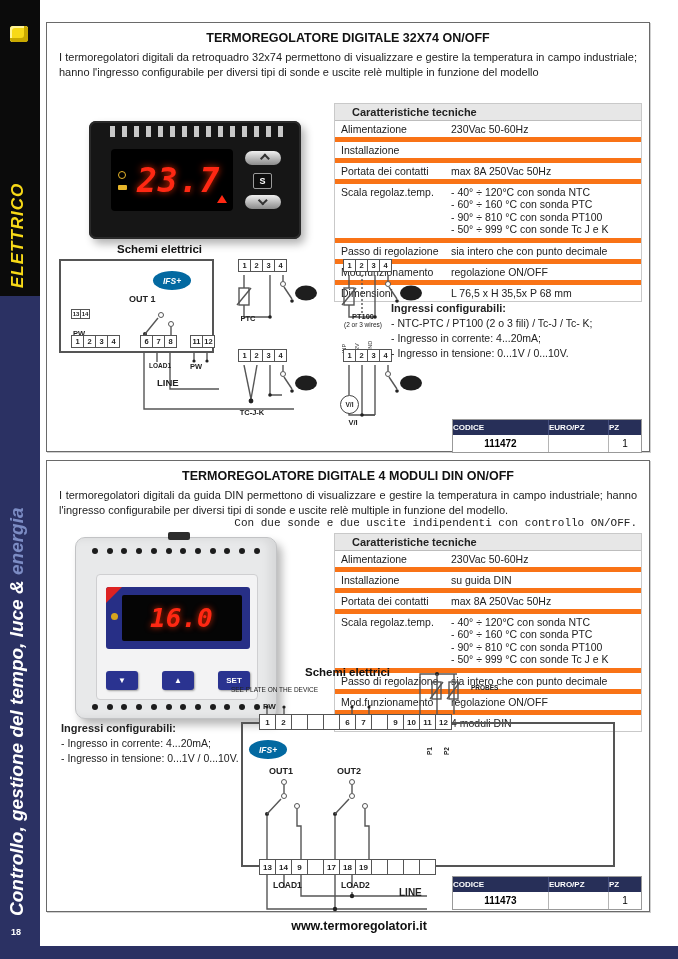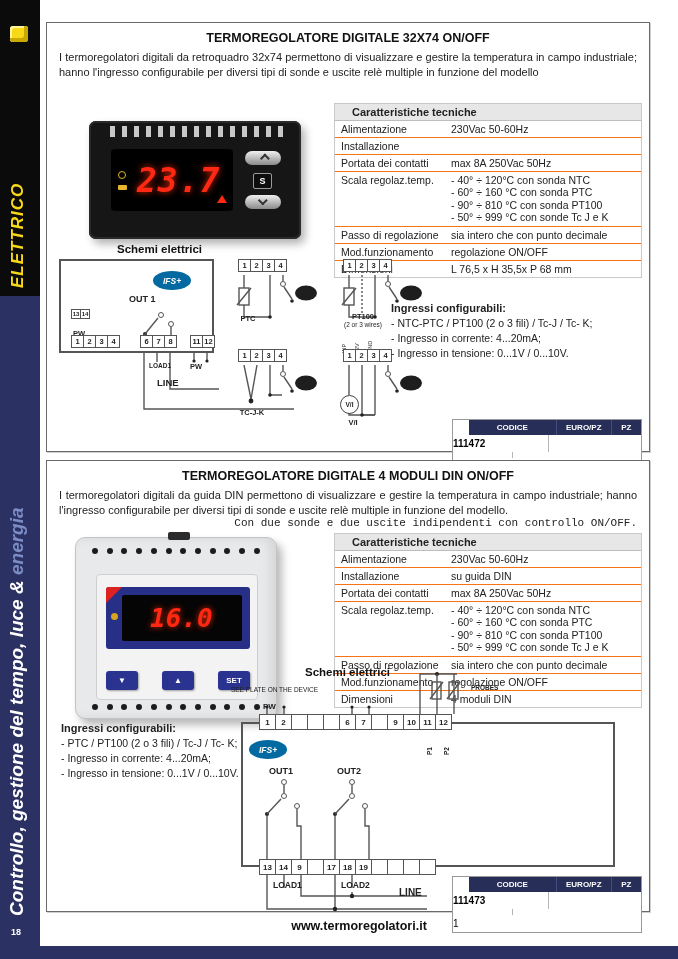--- a/index.html
+++ b/index.html
@@ -22,30 +22,30 @@
   .section { position:absolute; left:46px; width:604px; background:#fff; border:1px solid #6a6a6a; box-shadow:1px 1px 0 #cfcfcf; }
   .sec1 { top:22px; height:430px; }
   .sec2 { top:460px; height:452px; }
   .sec-title { position:absolute; top:8px; left:0; width:100%; text-align:center; font-weight:bold; font-size:12.5px; color:#111; }
   .sec-desc { position:absolute; top:27px; left:12px; right:12px; font-size:11px; color:#222; text-align:justify; line-height:1.32; }
   .sec-note { position:absolute; top:56px; left:12px; right:12px; font-size:11px; color:#222; text-align:right;font-family:Liberation Mono, monospace; }
 
   
   .spec-table { position:absolute; left:287px; width:308px; border:1px solid #c9c9c9; font-size:10.5px; color:#222; background:#fff; }
   .spec-head { background:#e7e7e7; font-weight:bold; padding:2px 17px; border-bottom:1px solid #bdbdbd; font-size:11px; }
-  .srow { display:flex; border-bottom:1px solid #f97316; }
+  .srow { display:flex; border-bottom:5px solid #f97316; }
   .srow:last-child { border-bottom:none; }
   .slab { width:112px; padding:2px 2px 2px 6px; flex-shrink:0; }
   .sval { flex:1; padding:2px 4px; }
   .sval div { line-height:1.18; }
 
   
   .ctable { position:absolute; left:405px; width:190px; border:1px solid #999; font-size:8px; }
-  .chead { display:flex; background:#272f58; color:#fff; font-weight:bold; text-align:center;margin-left:16px; }
-  .crow { display:flex; font-size:10px; background:#fff;flex-direction:column; }
+  .chead { display:flex; background:#272f58; color:#fff; font-weight:bold; text-align:left; }
+  .crow { display:flex; text-align:center; font-size:10px; background:#fff; }
   .cc1 { width:96px; padding:3px 0; border-right:1px solid #b5b5b5; }
   .cc2 { width:60px; padding:3px 0; border-right:1px solid #b5b5b5; }
   .cc3 { width:32px; padding:3px 0; }
   .chead .cc1,.chead .cc2 { border-right:1px solid #444e7e; }
   .crow .cc1 { font-weight:bold; }
 
   
   .inputs { position:absolute; font-size:10.5px; color:#222; line-height:1.4; }
   .inputs .ih { font-weight:bold; font-size:11px; }
 
@@ -462,21 +462,20 @@
           <div class="sval">regolazione ON/OFF</div>
         </div>
       <div class="srow">
           <div class="slab">Dimensioni</div>
           <div class="sval">4 moduli DIN</div>
         </div>
     </div>
 
     <div class="inputs" style="left:14px; top:260px; width:225px">
       <div class="ih">Ingressi configurabili:</div>
-      <div>- PTC / PT100 (2 o 3 fili) / Tc-J / Tc- K;</div>
       <div>- Ingresso in corrente: 4...20mA;</div>
       <div>- Ingresso in tensione: 0...1V / 0...10V.</div>
     </div>
 
     <div class="schem2">
       <div class="schem-h" style="left:78px; top:0">Schemi elettrici</div>
       <div class="see-plate">SEE PLATE ON THE DEVICE</div>
       <div class="wire-label" style="left:36px; top:36px; font-size:8px">PW</div>
       <div class="wire-label" style="left:244px; top:18px; font-size:6.5px">PROBES</div>
 

